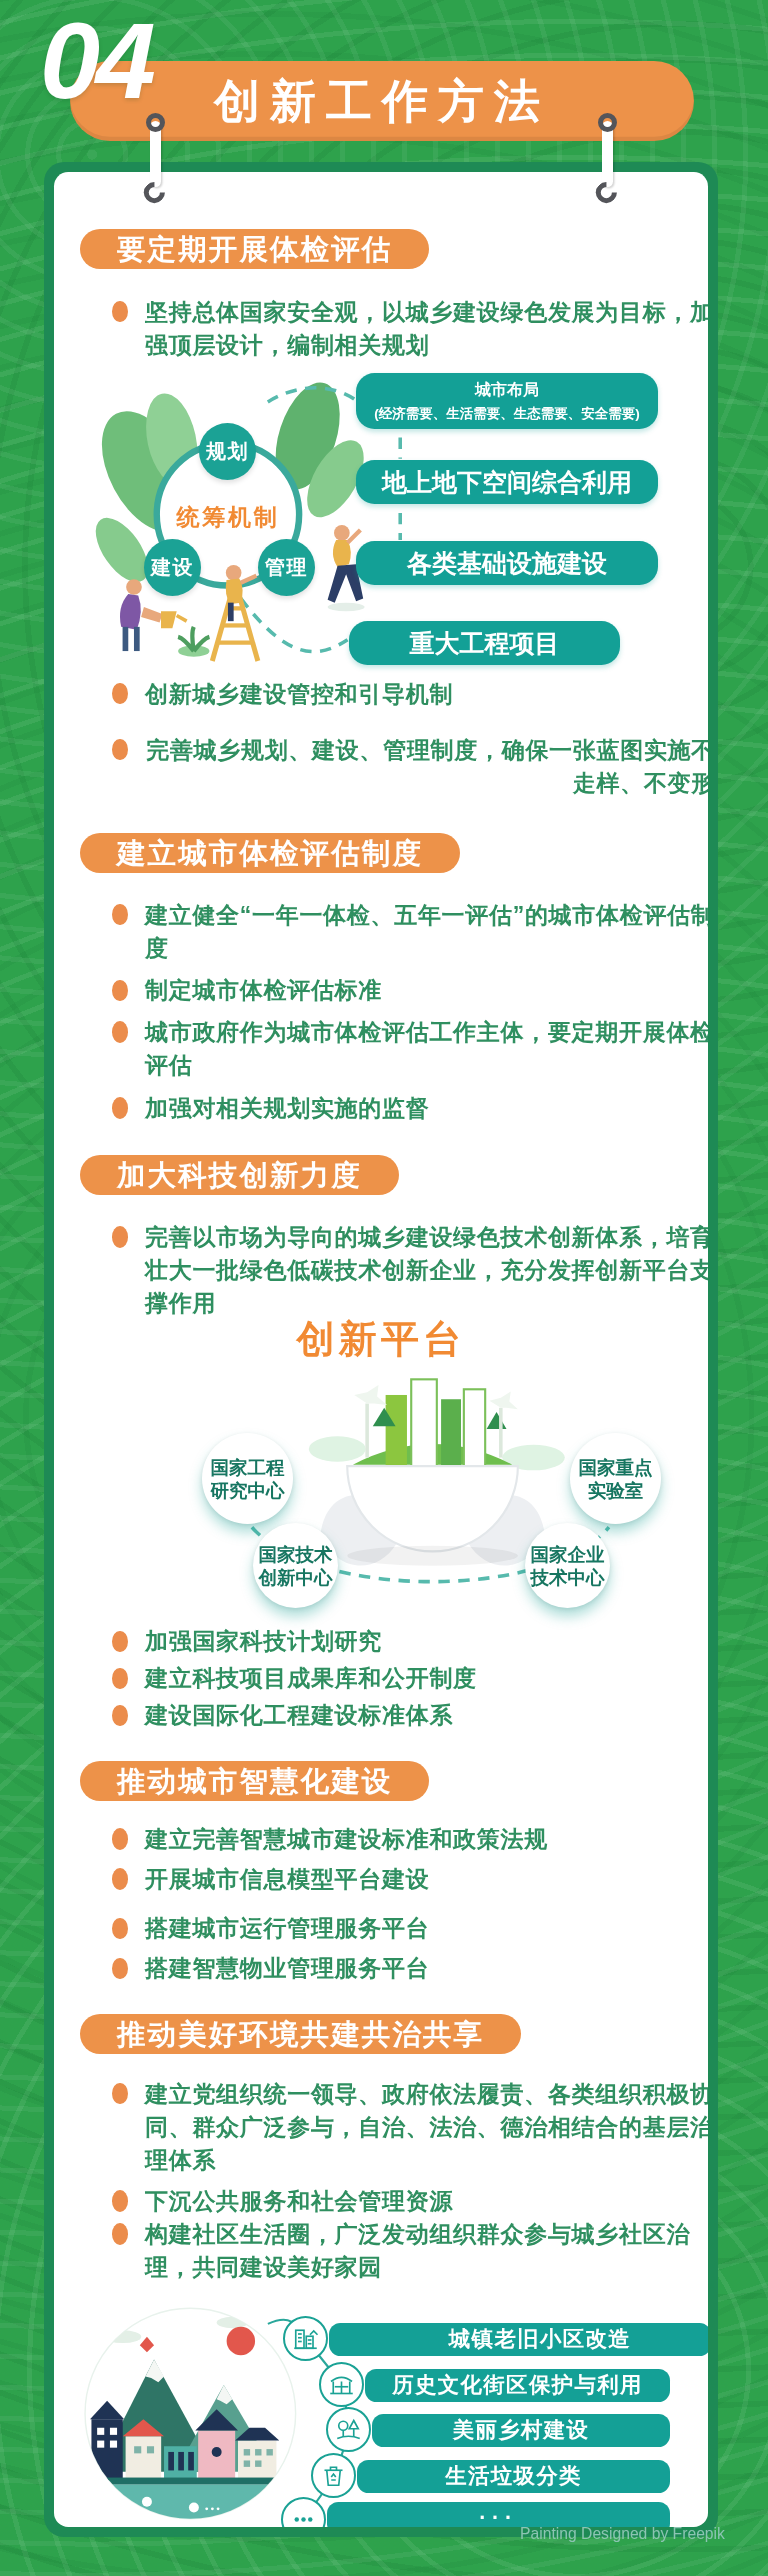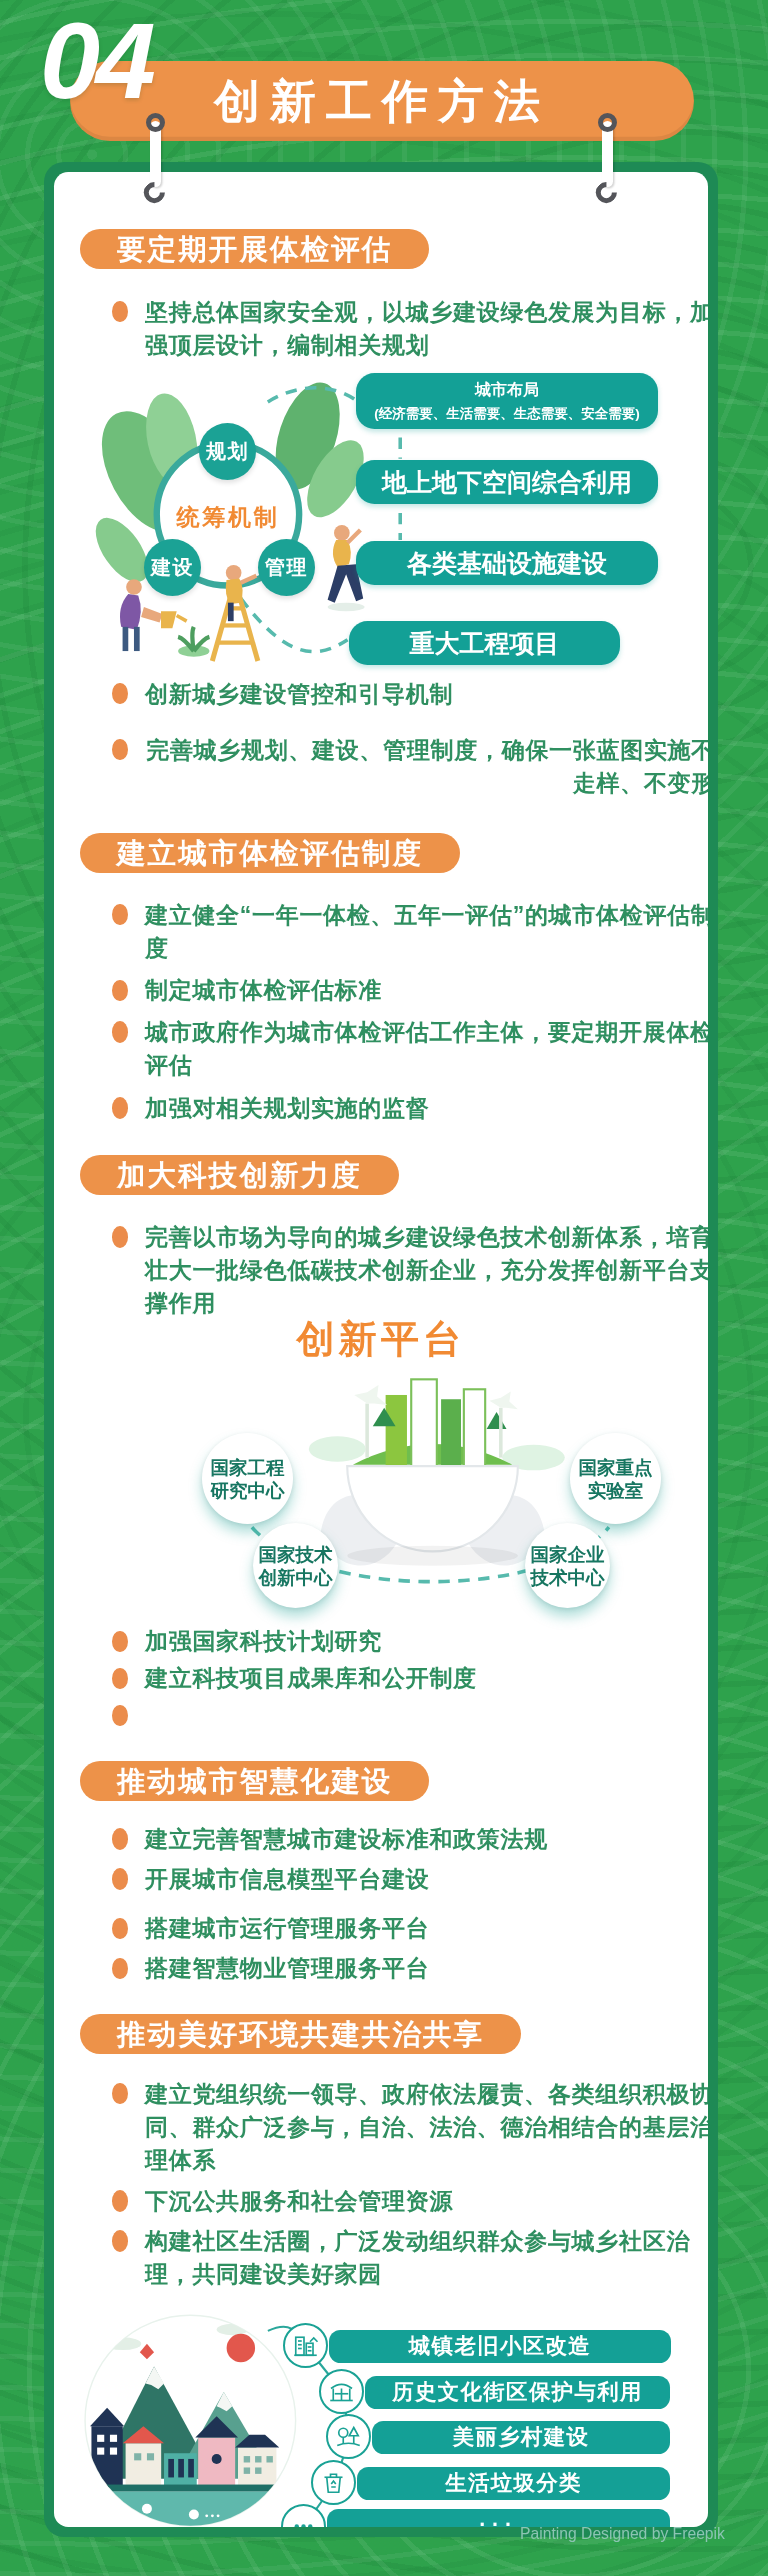--- a/index.html
+++ b/index.html
@@ -231,20 +231,21 @@
   <div class="bullet b1" style="margin-top:13px;">
     <span class="bdot"></span>
     <span>加强国家科技计划研究</span>
   </div>
   <div class="bullet b1" style="margin-top:8.5px;">
     <span class="bdot"></span>
     <span>建立科技项目成果库和公开制度</span>
   </div>
   <div class="bullet b1" style="margin-top:8.5px;">
     <span class="bdot"></span>
+    <span>建设国际化工程建设标准体系</span>
   </div>
 
   <div class="pill" style="margin-top:31px;">推动城市智慧化建设</div>
   <div class="bullet b1" style="margin-top:24px;">
     <span class="bdot"></span>
     <span>建立完善智慧城市建设标准和政策法规</span>
   </div>
   <div class="bullet b1" style="margin-top:11.4px;">
     <span class="bdot"></span>
     <span>开展城市信息模型平台建设</span>
@@ -260,21 +261,21 @@
 
   <div class="pill" style="margin-top:31px;">推动美好环境共建共治共享</div>
   <div class="bullet" style="margin-top:24px;">
     <span class="bdot"></span>
     <span>建立党组织统一领导、政府依法履责、各类组织积极协同、群众广泛参与，自治、法治、德治相结合的基层治理体系</span>
   </div>
   <div class="bullet b1" style="margin-top:10px;">
     <span class="bdot"></span>
     <span>下沉公共服务和社会管理资源</span>
   </div>
-  <div class="bullet" style="margin-top:10px;">
+  <div class="bullet" style="margin-top:3px;">
     <span class="bdot"></span>
     <span>构建社区生活圈，广泛发动组织群众参与城乡社区治理，共同建设美好家园</span>
   </div>
 
   <div style="position:relative;height:249px;margin-top:10px;">
     <svg width="654" height="249" viewBox="0 0 918 350" style="position:absolute;left:0;top:0;">
       <defs>
             <clipPath id="vc">
               <circle cx="191" cy="168" r="148"></circle>
             </clipPath>
@@ -322,21 +323,21 @@
         <circle cx="214" cy="302" r="2" fill="#fff"></circle>
             <circle cx="222" cy="302" r="2" fill="#fff"></circle>
             <circle cx="230" cy="302" r="2" fill="#fff"></circle>
         <ellipse cx="110" cy="322" rx="10" ry="4" fill="#8BD0C2"></ellipse>
             <ellipse cx="260" cy="318" rx="12" ry="4" fill="#8BD0C2"></ellipse>
       </g>
 
       <path d="M300,42 C 330,28 340,40 354,64 L 405,128 L 415,192 L 394,256 L 352,315 L 330,332" stroke="#2AA79B" stroke-width="3" fill="none"></path>
     </svg>
 
-    <div class="hbar" style="left:275px;top:29px;width:342px;">城镇老旧小区改造</div>
+    <div class="hbar" style="left:275px;top:29px;width:342px;padding-left:40px;">城镇老旧小区改造</div>
     <div class="hbar" style="left:311px;top:75px;width:305px;">历史文化街区保护与利用</div>
     <div class="hbar" style="left:318px;top:120px;width:298px;">美丽乡村建设</div>
     <div class="hbar" style="left:303px;top:166px;width:313px;">生活垃圾分类</div>
     <div class="hbar" style="left:273px;top:208px;width:343px;letter-spacing:5.7px;">···</div>
 
     <div class="hicon" style="left:229px;top:22px;">
       <svg width="27" height="27" viewBox="0 0 36 36" fill="none" stroke="#1AA295" stroke-width="2.2">
         <rect x="5" y="7" width="11" height="24"></rect>
             <line x1="8" y1="12" x2="13" y2="12"></line>
             <line x1="8" y1="17" x2="13" y2="17"></line>

